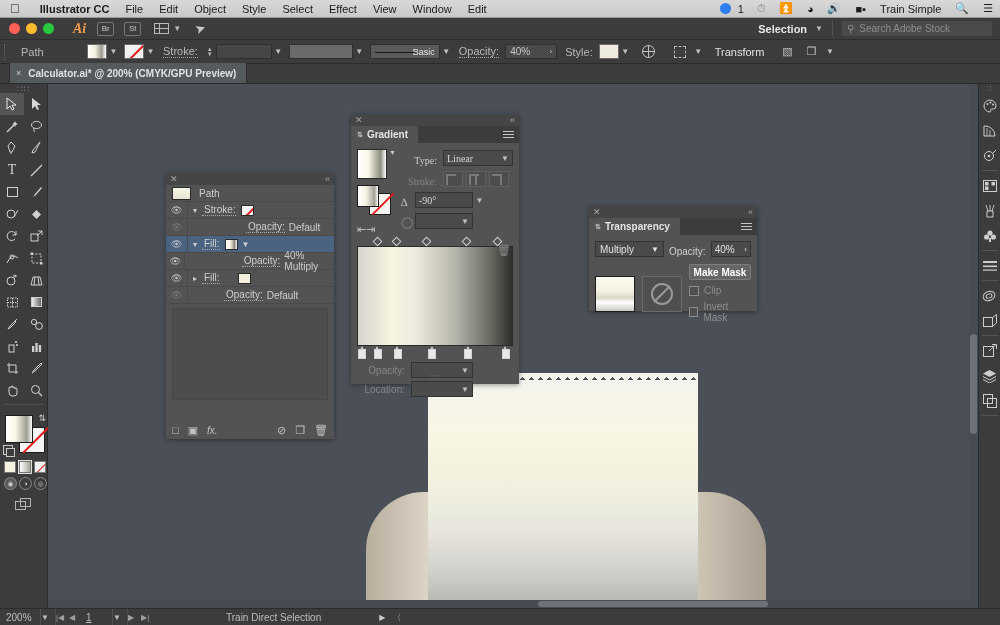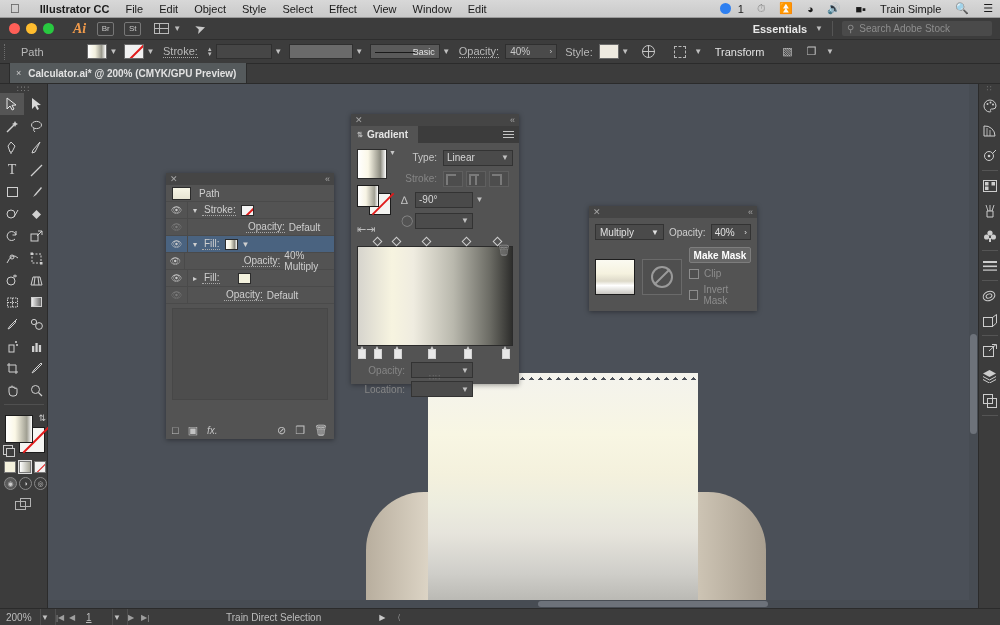--- a/index.html
+++ b/index.html
@@ -222,21 +222,21 @@
   .gd-tri{ font-size:7px; color:#c7c7c7; margin-left:2px; }
   .gd-fs { position:relative; width:34px; height:30px; margin-top:6px; }
   .gd-fs-b { position:absolute; right:0; top:8px; width:22px;height:22px;
              background:#f4f4f1; border:1px solid #1c1c1c;}
   .gd-fs-b:after{content:"";position:absolute;left:-2px;top:9px;width:30px;height:2px;
                  background:#e01b1b;transform:rotate(-45deg);}
   .gd-fs-f { position:absolute; left:0; top:0; width:22px;height:22px;border:1px solid #1c1c1c;
              background:linear-gradient(90deg,#fff 0%,#f7f4e4 40%,#a2a195 82%,#fff 100%);}
   .gd-icon2 { margin-top:8px; color:#bdbdbd; font-size:11px; }
   .gd-right { flex:1; }
-  .gd-line { display:flex; align-items:center; height:17px; margin-bottom:4px; }
+  .gd-line { display:flex; align-items:flex-end; height:17px; margin-bottom:4px;font-family:Liberation Serif, serif; }
   .gd-lbl { width:42px; text-align:right; padding-right:6px; color:#c9c9c9; font-size:10px;}
   .gd-lbl.dis { color:#868686; }
   .gd-sel { flex:1; height:16px; background:#4a4a4a; border:1px solid #333;
             display:flex; align-items:center; padding:0 3px; color:#d8d8d8; font-size:10px;}
   .gd-sel .ar { margin-left:auto; font-size:8px; color:#c0c0c0;}
   .gd-sel.dis { background:#4b4b4b; color:#7e7e7e; }
   .strokebtns { display:flex; gap:3px; }
   .sbtn { width:20px; height:16px; border:1px solid #5f5f5f; background:#4d4d4d; position:relative;}
   .sbtn i { position:absolute; background:#7a7a7a; }
   .anglebox { width:58px; height:16px; background:#4a4a4a; border:1px solid #333;
@@ -257,21 +257,21 @@
                 border-left:2px solid transparent;border-right:2px solid transparent;
                 border-bottom:4px solid #d2d2d2;}
   .gd-trash{ position:absolute; right:2px; top:6px; color:#8e8e8e; font-size:11px;}
   .gd-foot-line{display:flex;align-items:center;height:16px;margin-top:3px;}
   .gd-dots{ position:absolute;bottom:2px;left:0;right:0;text-align:center;
             color:#7a7a7a;font-size:8px;letter-spacing:1px;}
 
   
   #transparency { left:589px; top:206px; width:168px; height:105px; }
   .tr-body{ padding:6px; }
-  .tr-row1 { display:flex; align-items:center; gap:5px; margin-bottom:7px; }
+  .tr-row1 { display:flex; align-items:flex-end; gap:5px; margin-bottom:7px; }
   .tr-blend { width:72px; height:16px; background:#4a4a4a; border:1px solid #333;
               display:flex;align-items:center;padding:0 4px; color:#e0e0e0; font-size:10px;}
   .tr-blend .ar{margin-left:auto;font-size:8px;}
   .tr-opval { width:42px; height:16px; background:#4a4a4a; border:1px solid #333;
               display:flex;align-items:center;padding:0 3px; color:#e0e0e0; font-size:10px;}
   .tr-row2 { display:flex; align-items:center; gap:7px; }
   .tr-thumb { width:40px; height:36px; border:1px solid #1d1d1d;
               background:linear-gradient(#fbfaf1 0%,#f5f2df 40%,#ddd9c9 62%,#ffffff 75%,#c9c7c1 100%);}
   .tr-mask { width:40px; height:36px; border:1px solid #6a6a6a; background:#4f4f4f;
              display:flex; align-items:center; justify-content:center; }
@@ -359,21 +359,21 @@
       <div class="tl y"></div>
       <div class="tl g"></div>
     </div>
     <div class="ai-logo">Ai</div>
     <div class="sqbtn">Br</div>
     <div class="sqbtn">St</div>
     <div class="arrange"></div>
     <div class="chev">▼</div>
     <div class="planeicon">➤</div>
     <div class="right">
-      <div class="ess">Essentials</div>
+      <div class="ess">Selection</div>
       <div class="chev">▼</div>
       <div class="vdiv"></div>
       <div class="stock">
         <span style="margin-right:5px;">⚲</span>
         <span>Search Adobe Stock</span>
       </div>
     </div>
   </div>
 
   <div class="ctrlbar">
@@ -800,20 +800,33 @@
         </div>
       </div>
       <div class="gd-dots">∷∷</div>
     </div>
 
     <div class="panel" id="transparency" style="left:541px; top:122px;">
       <div class="panel-tb">
         <span>✕</span>
         <span>«</span>
       </div>
+      <div class="panel-tabs">
+        <div class="panel-tab">
+          <span class="dd-arrow">⇅</span>
+          <span>Transparency</span>
+        </div>
+        <div class="panel-menu">
+          <span class="burger">
+              <i></i>
+              <i></i>
+              <i></i>
+            </span>
+        </div>
+      </div>
       <div class="tr-body">
         <div class="tr-row1">
           <span class="tr-blend">
             <span>Multiply</span>
             <span class="ar">▼</span>
           </span>
           <span>Opacity:</span>
           <span class="tr-opval">
             <span>40%</span>
             <span style="margin-left:auto;font-size:8px;">›</span>

